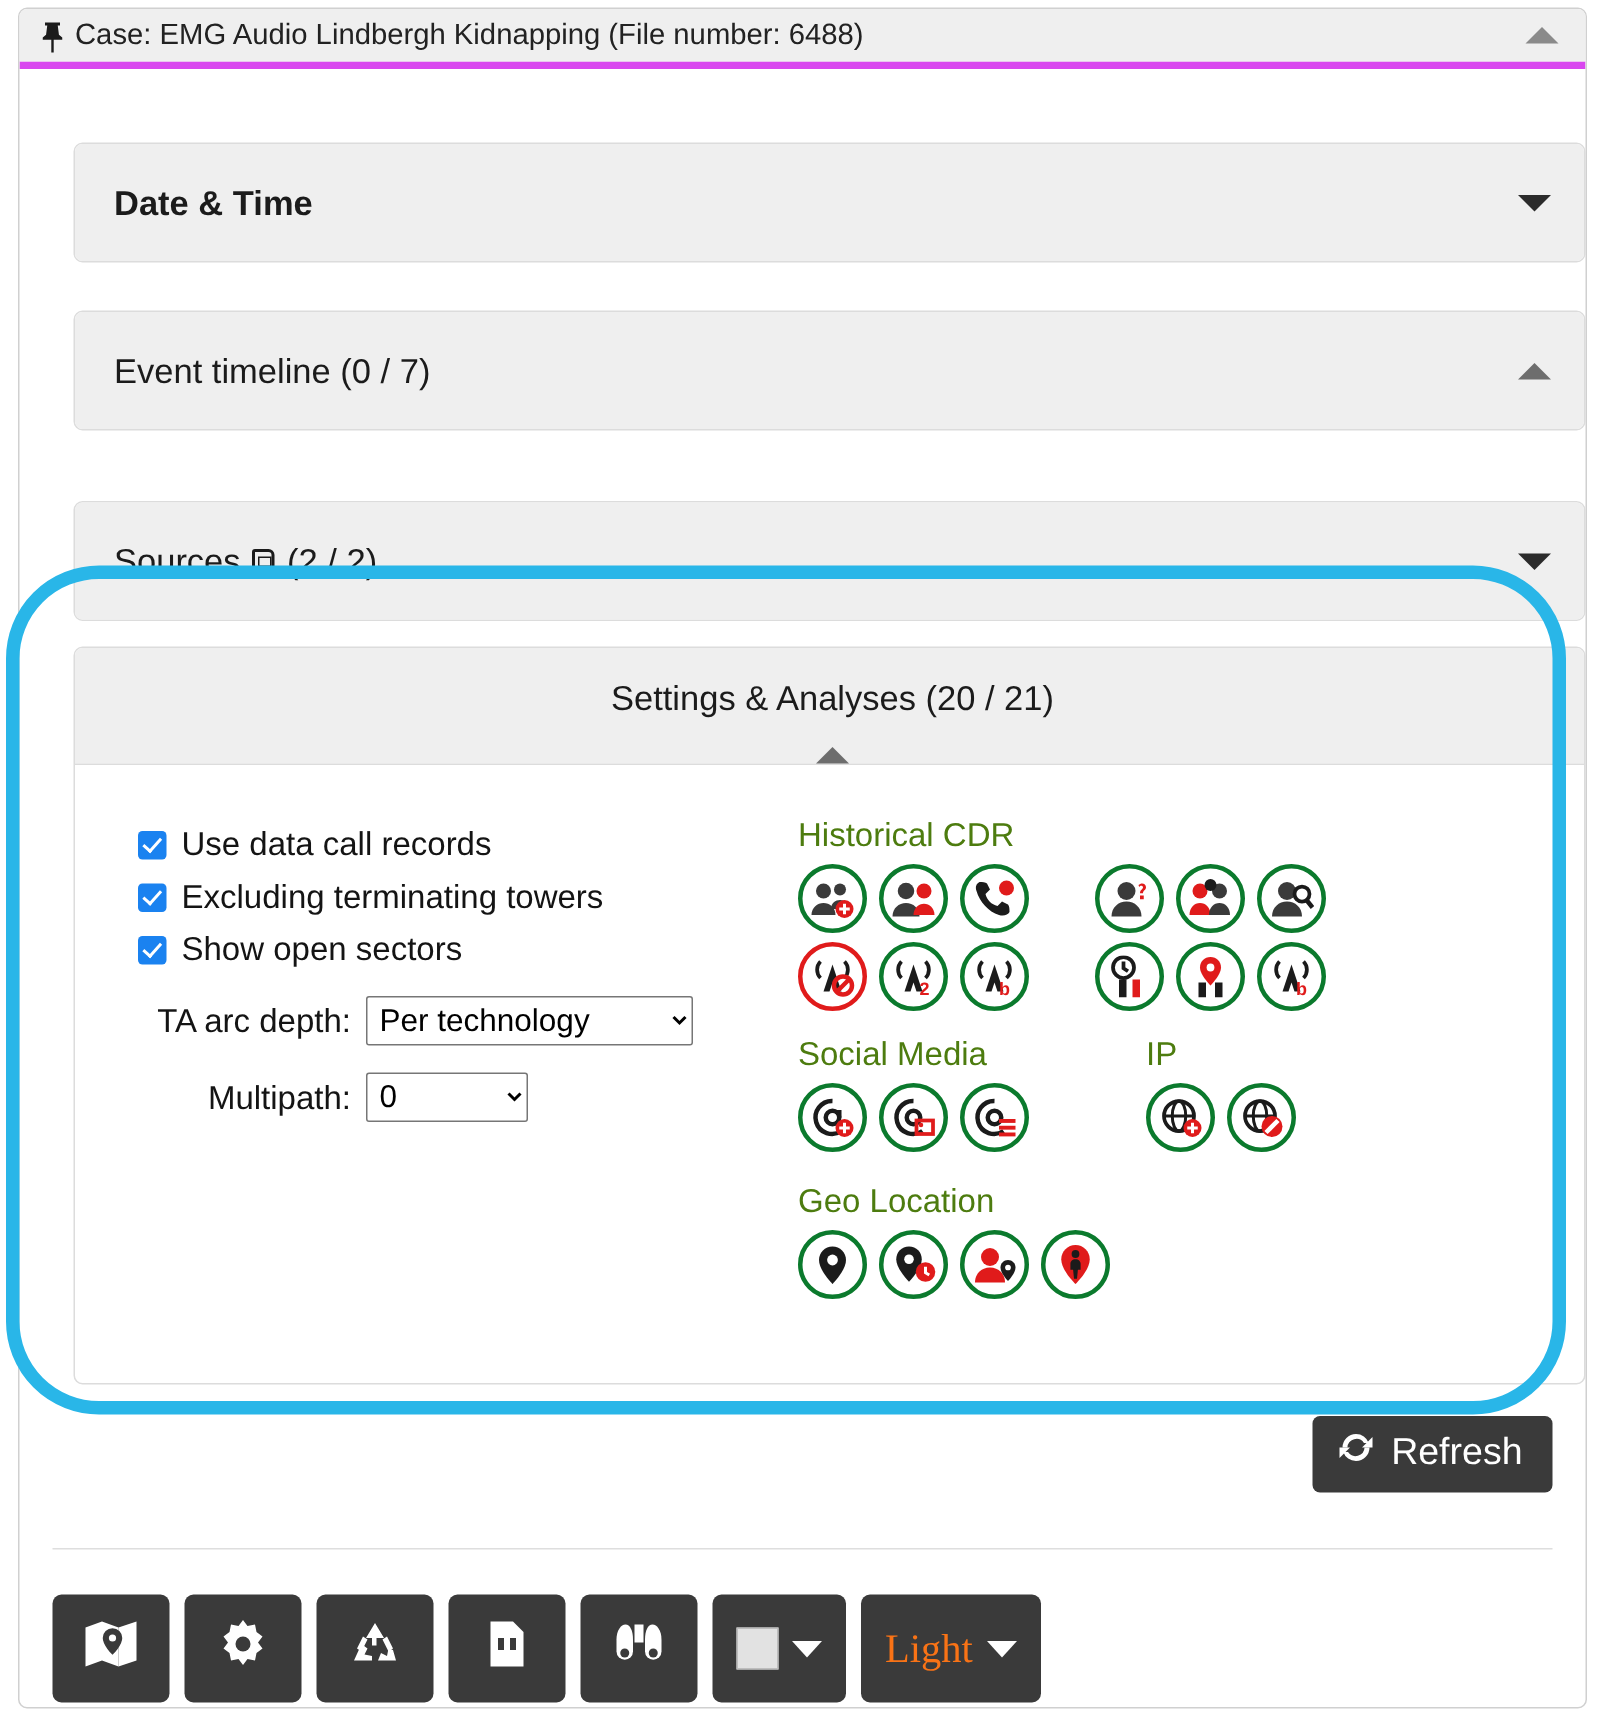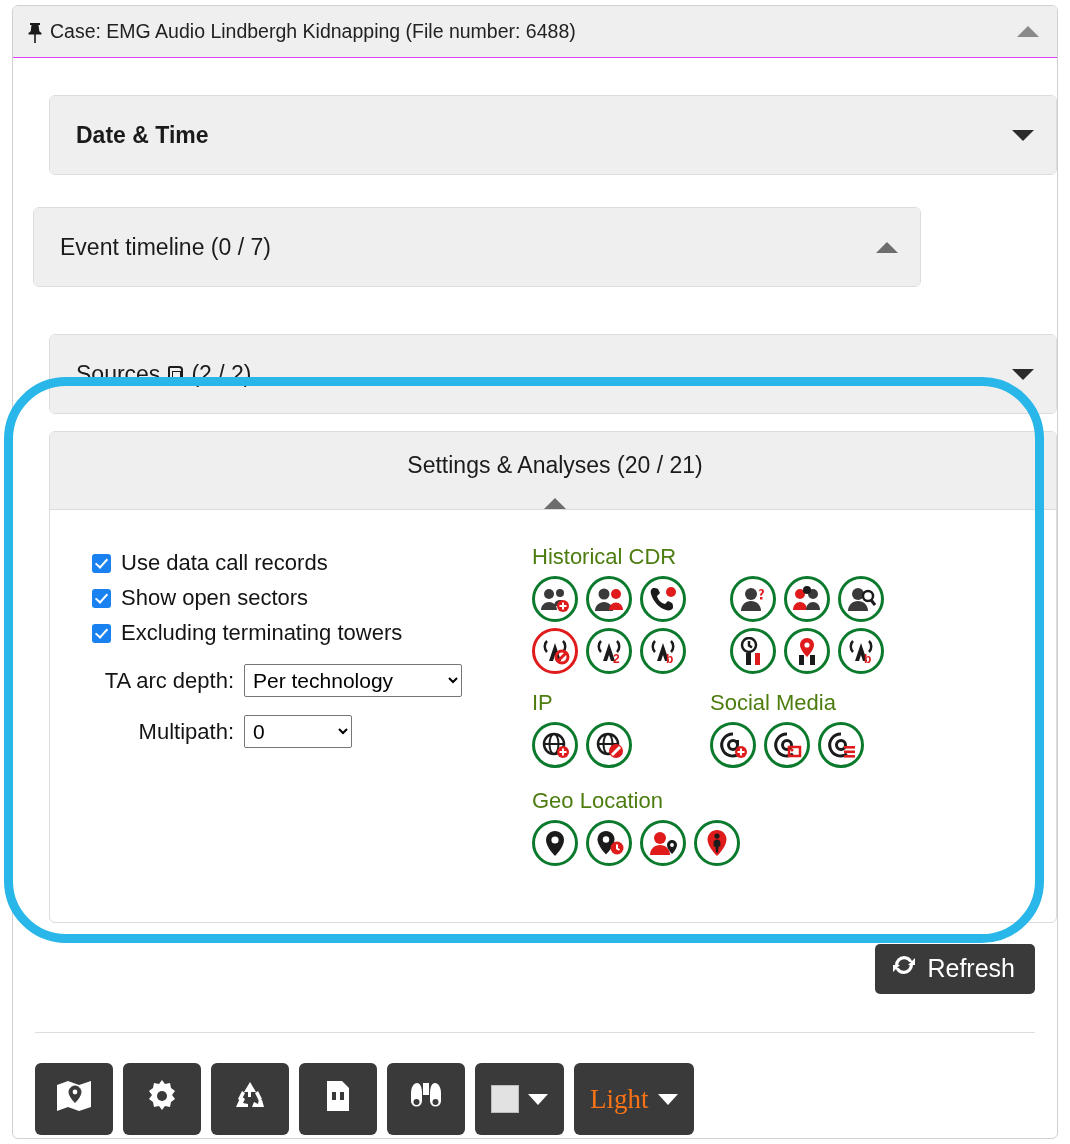--- a/index.html
+++ b/index.html
@@ -22,23 +22,23 @@
     position: absolute;
     left: 12px;
     top: 5px;
     width: 1046px;
     height: 1134px;
     border: 1px solid #d0d0d0;
     border-radius: 6px;
     background: #ffffff;
   }
   .case-header {
-    height: 52px;
+    height: 40px;
     background: #efefef;
-    border-bottom: 1px solid #d946ef;
+    border-bottom: 5px solid #d946ef;
     border-radius: 5px 5px 0 0;
     display: flex;
     align-items: center;
     padding: 0 18px 0 14px;
   }
   .case-title {
     font-size: 19.5px;
     color: #222;
     flex: 1;
     display: flex;
@@ -102,21 +102,21 @@
   .sim-icon::after {
     content: "";
     position: absolute;
     left: 2px; top: 3px;
     width: 7px; height: 5px;
     border: 1px solid #1b1b1b;
   }
 
   
   #sec-datetime  { position: absolute; left: 18px; top: 75px;  width: 1008px; }
-  #sec-timeline  { position: absolute; left: 2px; top: 187px; width: 888px; }
+  #sec-timeline  { position: absolute; left: 18px; top: 187px; width: 1008px; }
   #sec-sources   { position: absolute; left: 18px; top: 314px; width: 1008px; }
   #sec-settings  { position: absolute; left: 18px; top: 411px; width: 1008px; }
 
   
   .settings-body {
     padding: 26px 30px 30px 42px;
     display: flex;
     gap: 10px;
     min-height: 412px;
   }
@@ -333,25 +333,25 @@
 
       <div class="settings-body">
 
         <div class="left-col">
           <div class="check-row">
             <span class="cb"></span>
             <span>Use data call records</span>
           </div>
           <div class="check-row">
             <span class="cb"></span>
-            <span>Show open sectors</span>
+            <span>Excluding terminating towers</span>
           </div>
           <div class="check-row">
             <span class="cb"></span>
-            <span>Excluding terminating towers</span>
+            <span>Show open sectors</span>
           </div>
 
           <div class="field-row">
             <span class="field-label">TA arc depth:</span>
             <select class="wide">
               <option>Per technology</option>
             </select>
           </div>
 
           <div class="field-row">
@@ -465,45 +465,20 @@
                 <svg width="30" height="28" viewBox="0 0 30 28">
                     <path d="M7 4c-3 3-3 8 0 11M23 4c3 3 3 8 0 11" stroke="#1b1b1b" stroke-width="2.5" fill="none"></path>
                     <path d="M15 6l6 18h-4l-2-6h-0l-2 6H9z" fill="#1b1b1b"></path>
                     <text x="18" y="26" font-family="Liberation Sans" font-size="12" font-weight="bold" fill="#e01b1b">b</text>
                   </svg>
               </div>
             </div>
           </div>
 
           <div class="two-col">
-            <div>
-              <div class="group-title">IP</div>
-              <div class="icon-row">
-                <div class="ico">
-                  <svg width="30" height="28" viewBox="0 0 30 28">
-                      <circle cx="14" cy="13" r="10" fill="none" stroke="#1b1b1b" stroke-width="2.5"></circle>
-                      <ellipse cx="14" cy="13" rx="4.5" ry="10" fill="none" stroke="#1b1b1b" stroke-width="2"></ellipse>
-                      <line x1="4" y1="13" x2="24" y2="13" stroke="#1b1b1b" stroke-width="2"></line>
-                      <circle cx="23" cy="21" r="6" fill="#e01b1b"></circle>
-                      <rect x="22" y="17.5" width="2" height="7" fill="#fff"></rect>
-                      <rect x="19.5" y="20" width="7" height="2" fill="#fff"></rect>
-                    </svg>
-                </div>
-                <div class="ico">
-                  <svg width="30" height="28" viewBox="0 0 30 28">
-                      <circle cx="14" cy="13" r="10" fill="none" stroke="#1b1b1b" stroke-width="2.5"></circle>
-                      <ellipse cx="14" cy="13" rx="4.5" ry="10" fill="none" stroke="#1b1b1b" stroke-width="2"></ellipse>
-                      <line x1="4" y1="13" x2="24" y2="13" stroke="#1b1b1b" stroke-width="2"></line>
-                      <circle cx="22" cy="20" r="7" fill="#e01b1b"></circle>
-                      <line x1="18" y1="24" x2="26" y2="16" stroke="#fff" stroke-width="3"></line>
-                    </svg>
-                </div>
-              </div>
-            </div>
-
             <div>
               <div class="group-title">Social Media</div>
               <div class="icon-row">
                 <div class="ico">
                   <svg width="30" height="28" viewBox="0 0 30 28">
                       <path d="M15 3a11 11 0 1 0 6 20" stroke="#1b1b1b" stroke-width="3" fill="none"></path>
                       <circle cx="15" cy="14" r="4.5" fill="none" stroke="#1b1b1b" stroke-width="3"></circle>
                       <path d="M19.5 14V9" stroke="#1b1b1b" stroke-width="3"></path>
                       <circle cx="23" cy="21" r="6" fill="#e01b1b"></circle>
                       <rect x="22" y="17.5" width="2" height="7" fill="#fff"></rect>
@@ -522,20 +497,45 @@
                   <svg width="30" height="28" viewBox="0 0 30 28">
                       <path d="M15 3a11 11 0 1 0 6 20" stroke="#1b1b1b" stroke-width="3" fill="none"></path>
                       <circle cx="15" cy="14" r="4.5" fill="none" stroke="#1b1b1b" stroke-width="3"></circle>
                       <rect x="18" y="15" width="11" height="2.6" fill="#e01b1b"></rect>
                       <rect x="18" y="19.5" width="11" height="2.6" fill="#e01b1b"></rect>
                       <rect x="18" y="24" width="11" height="2.6" fill="#e01b1b"></rect>
                     </svg>
                 </div>
               </div>
             </div>
+
+            <div>
+              <div class="group-title">IP</div>
+              <div class="icon-row">
+                <div class="ico">
+                  <svg width="30" height="28" viewBox="0 0 30 28">
+                      <circle cx="14" cy="13" r="10" fill="none" stroke="#1b1b1b" stroke-width="2.5"></circle>
+                      <ellipse cx="14" cy="13" rx="4.5" ry="10" fill="none" stroke="#1b1b1b" stroke-width="2"></ellipse>
+                      <line x1="4" y1="13" x2="24" y2="13" stroke="#1b1b1b" stroke-width="2"></line>
+                      <circle cx="23" cy="21" r="6" fill="#e01b1b"></circle>
+                      <rect x="22" y="17.5" width="2" height="7" fill="#fff"></rect>
+                      <rect x="19.5" y="20" width="7" height="2" fill="#fff"></rect>
+                    </svg>
+                </div>
+                <div class="ico">
+                  <svg width="30" height="28" viewBox="0 0 30 28">
+                      <circle cx="14" cy="13" r="10" fill="none" stroke="#1b1b1b" stroke-width="2.5"></circle>
+                      <ellipse cx="14" cy="13" rx="4.5" ry="10" fill="none" stroke="#1b1b1b" stroke-width="2"></ellipse>
+                      <line x1="4" y1="13" x2="24" y2="13" stroke="#1b1b1b" stroke-width="2"></line>
+                      <circle cx="22" cy="20" r="7" fill="#e01b1b"></circle>
+                      <line x1="18" y1="24" x2="26" y2="16" stroke="#fff" stroke-width="3"></line>
+                    </svg>
+                </div>
+              </div>
+            </div>
           </div>
 
           <div style="margin-top:14px;">
             <div class="group-title">Geo Location</div>
             <div class="icon-row">
               <div class="ico">
                 <svg width="28" height="28" viewBox="0 0 28 28">
                     <path d="M14 2c-5 0-9 4-9 9 0 7 9 16 9 16s9-9 9-16c0-5-4-9-9-9z" fill="#1b1b1b"></path>
                     <circle cx="14" cy="11" r="3.6" fill="#fff"></circle>
                   </svg>

